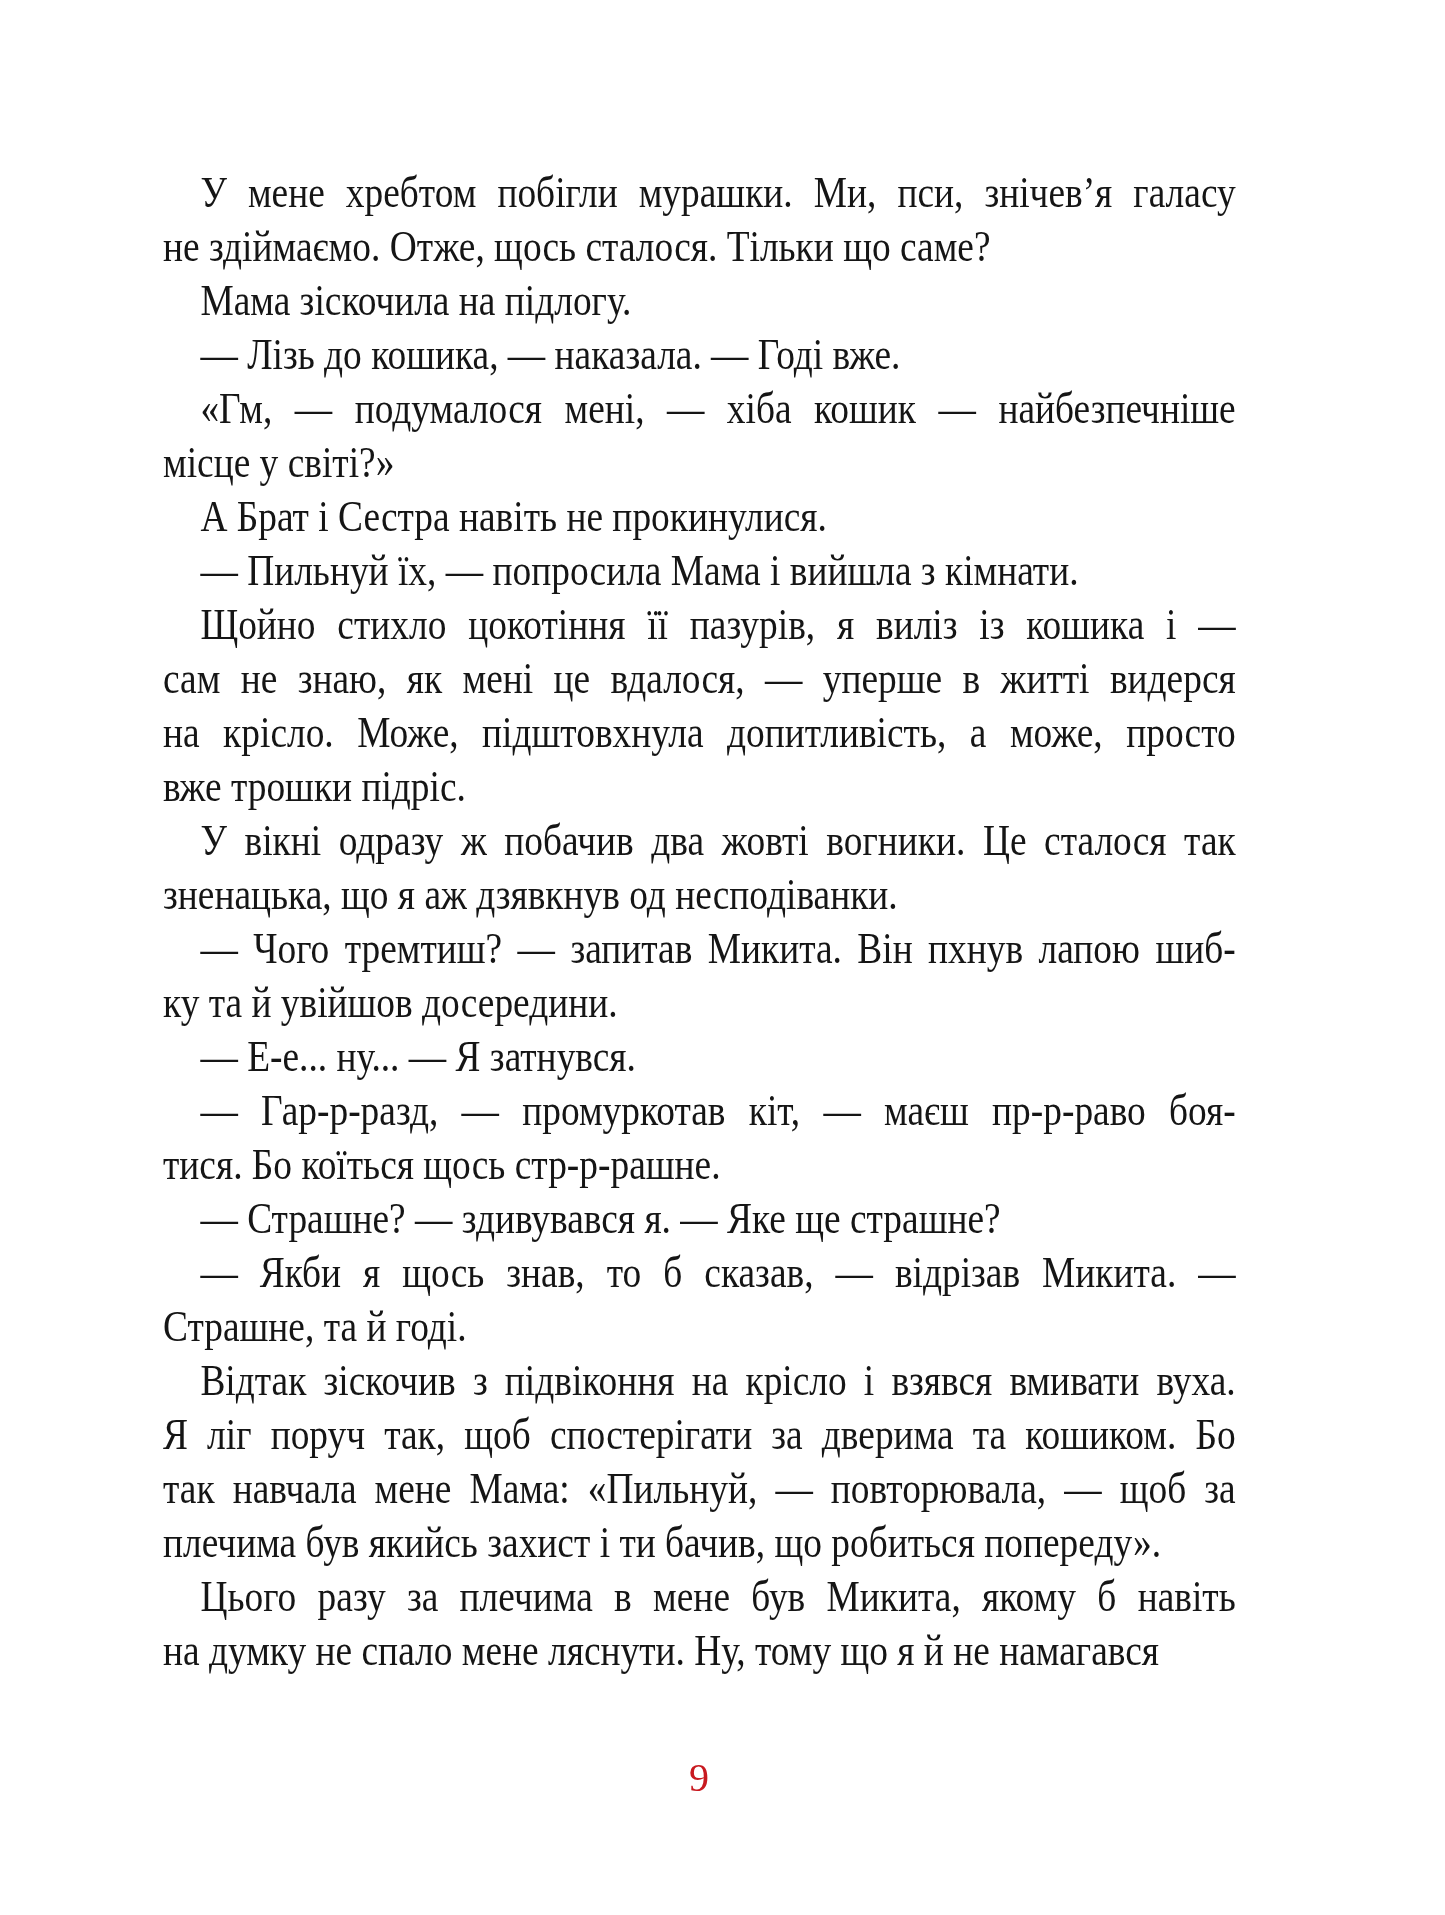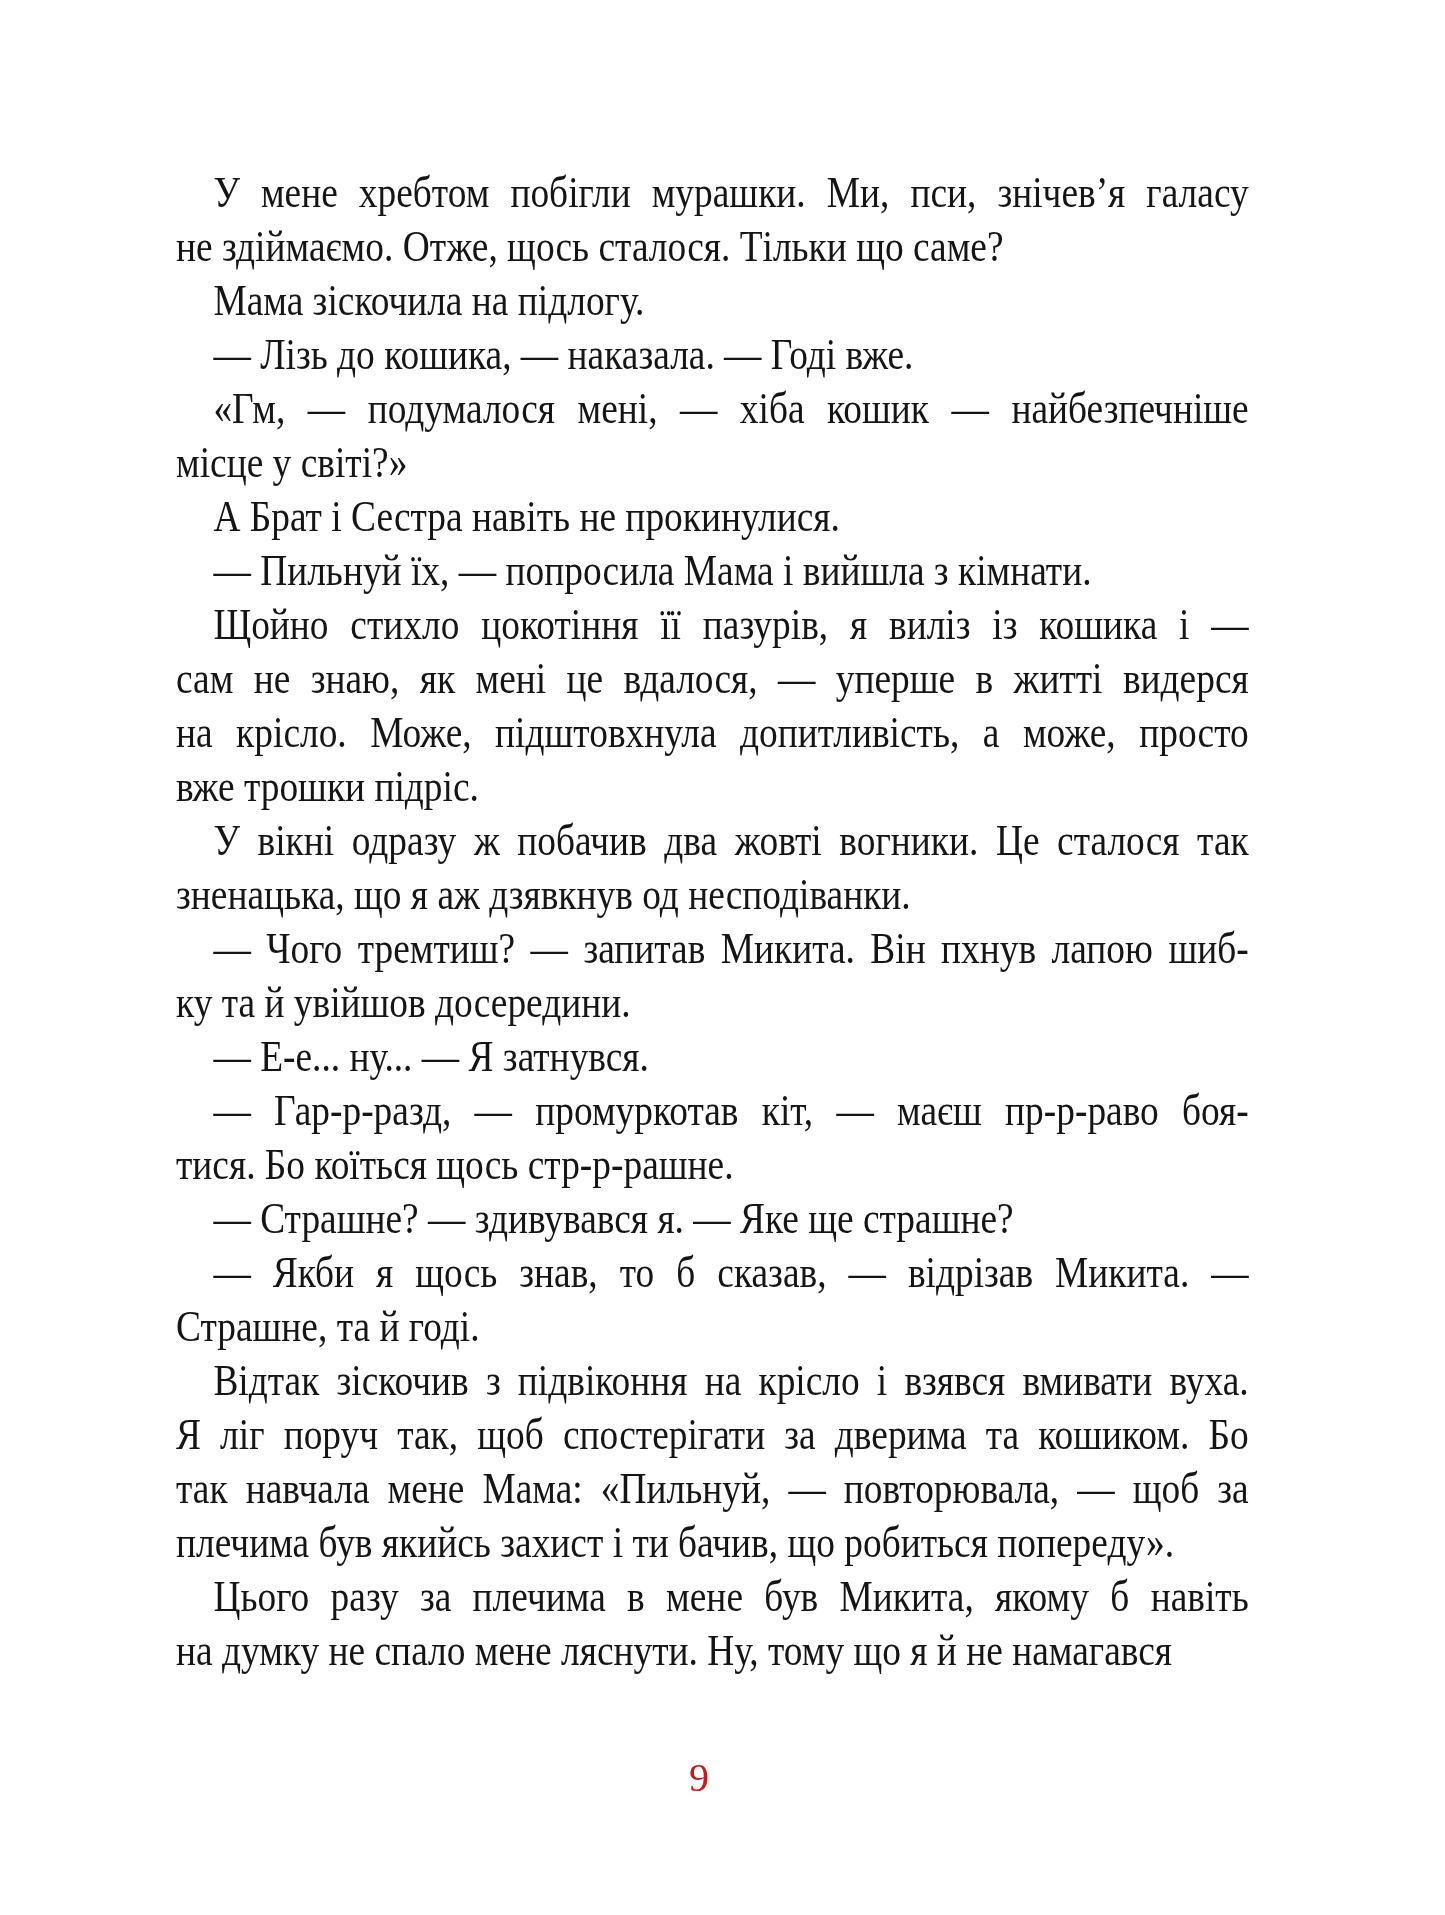--- a/index.html
+++ b/index.html
@@ -10,21 +10,21 @@
   .page {
     position: relative;
     width: 1445px;
     height: 1915px;
     background: #ffffff;
     overflow: hidden;
     font-family: "Liberation Serif", "DejaVu Serif", serif;
   }
   .text-block {
     position: absolute;
-    left: 176px;
+    left: 163px;
     top: 166px;
     width: 1072px;
   }
   .condense {
     width: 1262px;
     transform: scaleX(0.85);
     transform-origin: 0 0;
   }
   .line {
     font-size: 44px;

